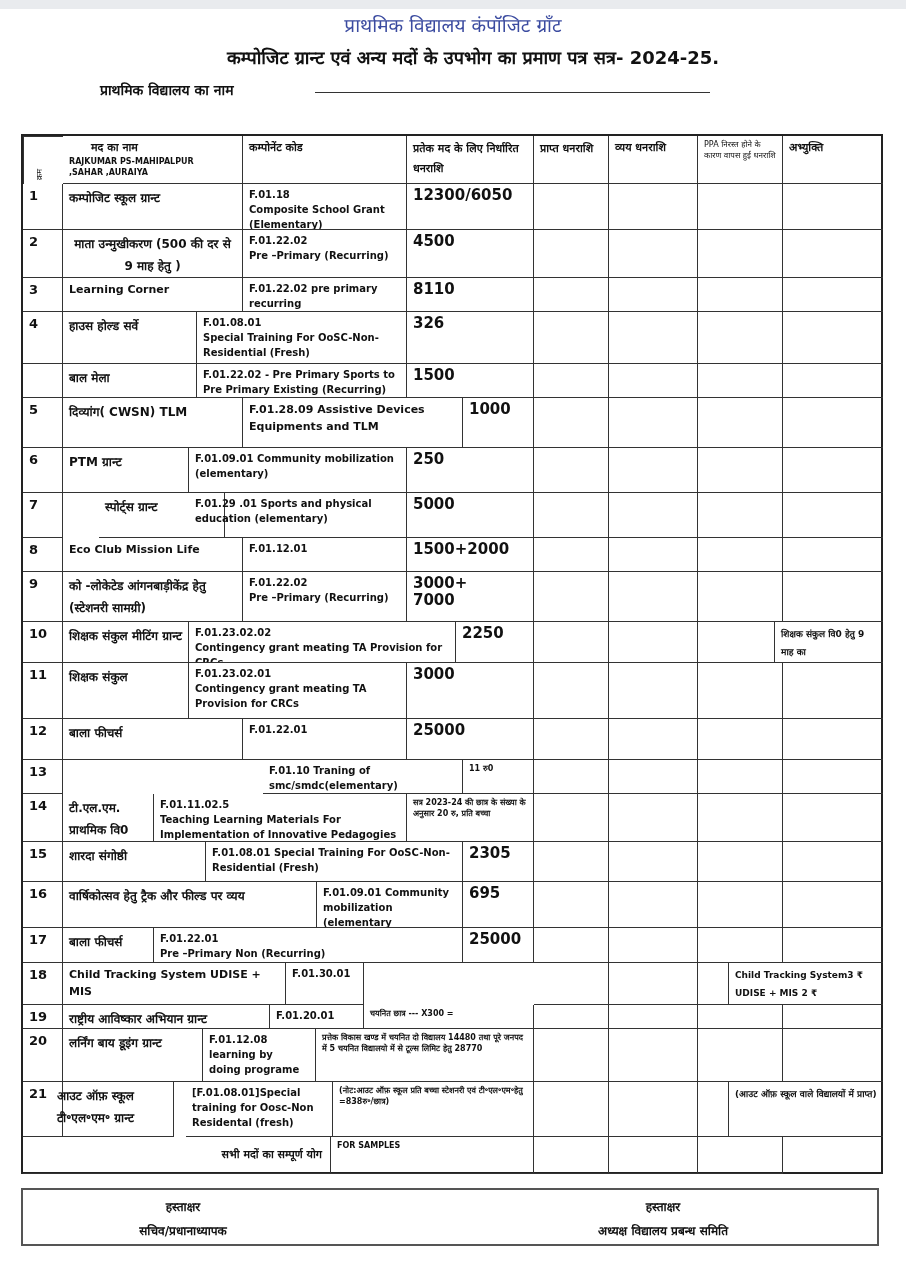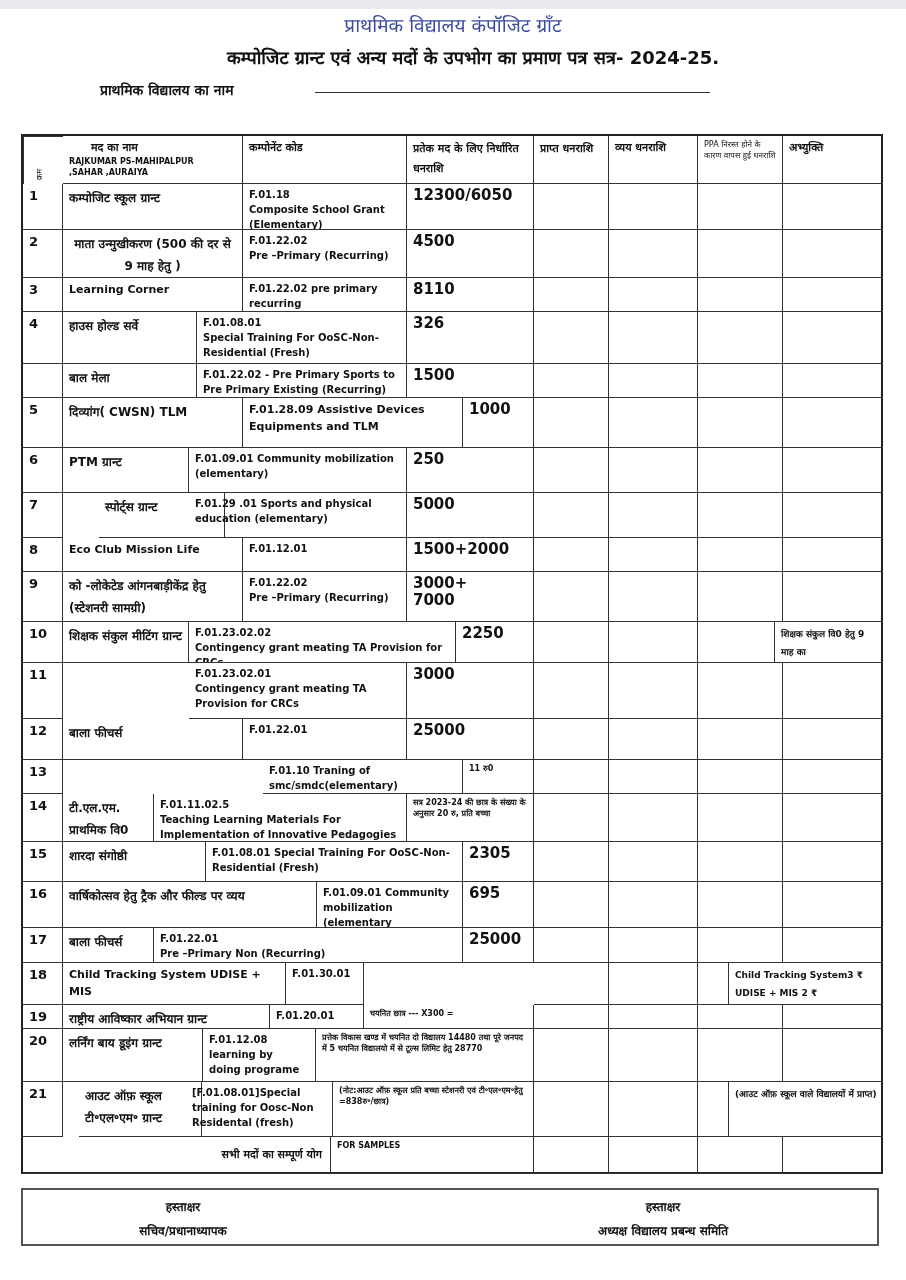--- a/index.html
+++ b/index.html
@@ -133,20 +133,21 @@
     <div class="c num" style="left: 0px; top: 486px; width: 40px; height: 41px;">10</div>
     <div class="c hi" style="left: 40px; top: 486px; width: 126px; height: 41px;">शिक्षक संकुल मीटिंग ग्रान्ट</div>
     <div class="c sm b" style="left: 166px; top: 486px; width: 267px; height: 41px; white-space: pre-line;">F.01.23.02.02
 Contingency  grant meating TA Provision for CRCs</div>
     <div class="c amt" style="left: 433px; top: 486px; width: 78px; height: 41px; white-space: pre-line;">2250</div>
     <div class="c " style="left: 511px; top: 486px; width: 75px; height: 41px;"></div>
     <div class="c " style="left: 586px; top: 486px; width: 89px; height: 41px;"></div>
     <div class="c " style="left: 675px; top: 486px; width: 77px; height: 41px;"></div>
     <div class="c xs b" style="left: 752px; top: 486px; width: 108px; height: 41px; white-space: pre-line; font-size: 9px; line-height: 18px; border-right: none;">शिक्षक संकुल वि0 हेतु 9 माह का</div>
     <div class="c num" style="left: 0px; top: 527px; width: 40px; height: 56px;">11</div>
+    <div class="c hi" style="left: 40px; top: 527px; width: 126px; height: 56px;">शिक्षक संकुल</div>
     <div class="c sm b" style="left: 166px; top: 527px; width: 218px; height: 56px; white-space: pre-line;">F.01.23.02.01
 Contingency  grant meating TA Provision for CRCs</div>
     <div class="c amt" style="left: 384px; top: 527px; width: 127px; height: 56px; white-space: pre-line;">3000</div>
     <div class="c " style="left: 511px; top: 527px; width: 75px; height: 56px;"></div>
     <div class="c " style="left: 586px; top: 527px; width: 89px; height: 56px;"></div>
     <div class="c " style="left: 675px; top: 527px; width: 85px; height: 56px;"></div>
     <div class="c xs b" style="left: 760px; top: 527px; width: 100px; height: 56px; white-space: pre-line; font-size: 9px; line-height: 18px; border-right: none;"></div>
     <div class="c num" style="left: 0px; top: 583px; width: 40px; height: 41px;">12</div>
     <div class="c hi" style="left: 40px; top: 583px; width: 180px; height: 41px;">बाला फीचर्स</div>
     <div class="c sm b" style="left: 220px; top: 583px; width: 164px; height: 41px; white-space: pre-line;">F.01.22.01</div>
@@ -217,21 +218,21 @@
     <div class="c hi" style="left: 40px; top: 893px; width: 140px; height: 53px;">लर्निंग बाय डूइंग ग्रान्ट</div>
     <div class="c sm b" style="left: 180px; top: 893px; width: 113px; height: 53px; white-space: pre-line;">F.01.12.08
 learning by
 doing programe</div>
     <div class="c xs b" style="left: 293px; top: 893px; width: 218px; height: 53px; white-space: pre-line;">प्रत्तेक विकास खण्ड में चयनित दो विद्यालय 14480 तथा पूरे जनपद में 5 चयनित विद्यालयो में से टूल्स लिमिट हेतु 28770</div>
     <div class="c " style="left: 511px; top: 893px; width: 75px; height: 53px;"></div>
     <div class="c " style="left: 586px; top: 893px; width: 89px; height: 53px;"></div>
     <div class="c " style="left: 675px; top: 893px; width: 85px; height: 53px;"></div>
     <div class="c xs b" style="left: 760px; top: 893px; width: 100px; height: 53px; white-space: pre-line; font-size: 9px; line-height: 18px; border-right: none;"></div>
     <div class="c num" style="left: 0px; top: 946px; width: 40px; height: 55px;">21</div>
-    <div class="c hi" style="left: 56px; top: 946px; width: 123px; height: 55px;">आउट ऑफ़ स्कूल टी॰एल॰एम॰ ग्रान्ट</div>
+    <div class="c hi" style="left: 28px; top: 946px; width: 123px; height: 55px;">आउट ऑफ़ स्कूल टी॰एल॰एम॰ ग्रान्ट</div>
     <div class="c sm b" style="left: 163px; top: 946px; width: 147px; height: 55px; white-space: pre-line;">[F.01.08.01]Special training for Oosc-Non Residental (fresh)</div>
     <div class="c xs b" style="left: 310px; top: 946px; width: 201px; height: 55px; white-space: pre-line;">(नोट:आउट ऑफ़ स्कूल प्रति बच्चा स्टेशनरी एवं टी॰एल॰एम॰हेतु =838रु॰/छात्र)</div>
     <div class="c " style="left: 511px; top: 946px; width: 75px; height: 55px;"></div>
     <div class="c " style="left: 586px; top: 946px; width: 89px; height: 55px;"></div>
     <div class="c " style="left: 675px; top: 946px; width: 31px; height: 55px;"></div>
     <div class="c xs b" style="left: 706px; top: 946px; width: 154px; height: 55px; white-space: pre-line; font-size: 9px; line-height: 18px; border-right: none;">(आउट ऑफ़ स्कूल वाले विद्यालयों में प्राप्त)</div>
     <div class="c " style="left: 0px; top: 1001px; width: 308px; height: 37px; font-size: 11px; font-weight: bold; text-align: right; padding-right: 8px; line-height: 30px;">सभी मदों का सम्पूर्ण योग</div>
     <div class="c xs b" style="left: 308px; top: 1001px; width: 203px; height: 37px;">FOR SAMPLES</div>
     <div class="c " style="left: 511px; top: 1001px; width: 75px; height: 37px;"></div>
     <div class="c " style="left: 586px; top: 1001px; width: 89px; height: 37px;"></div>

